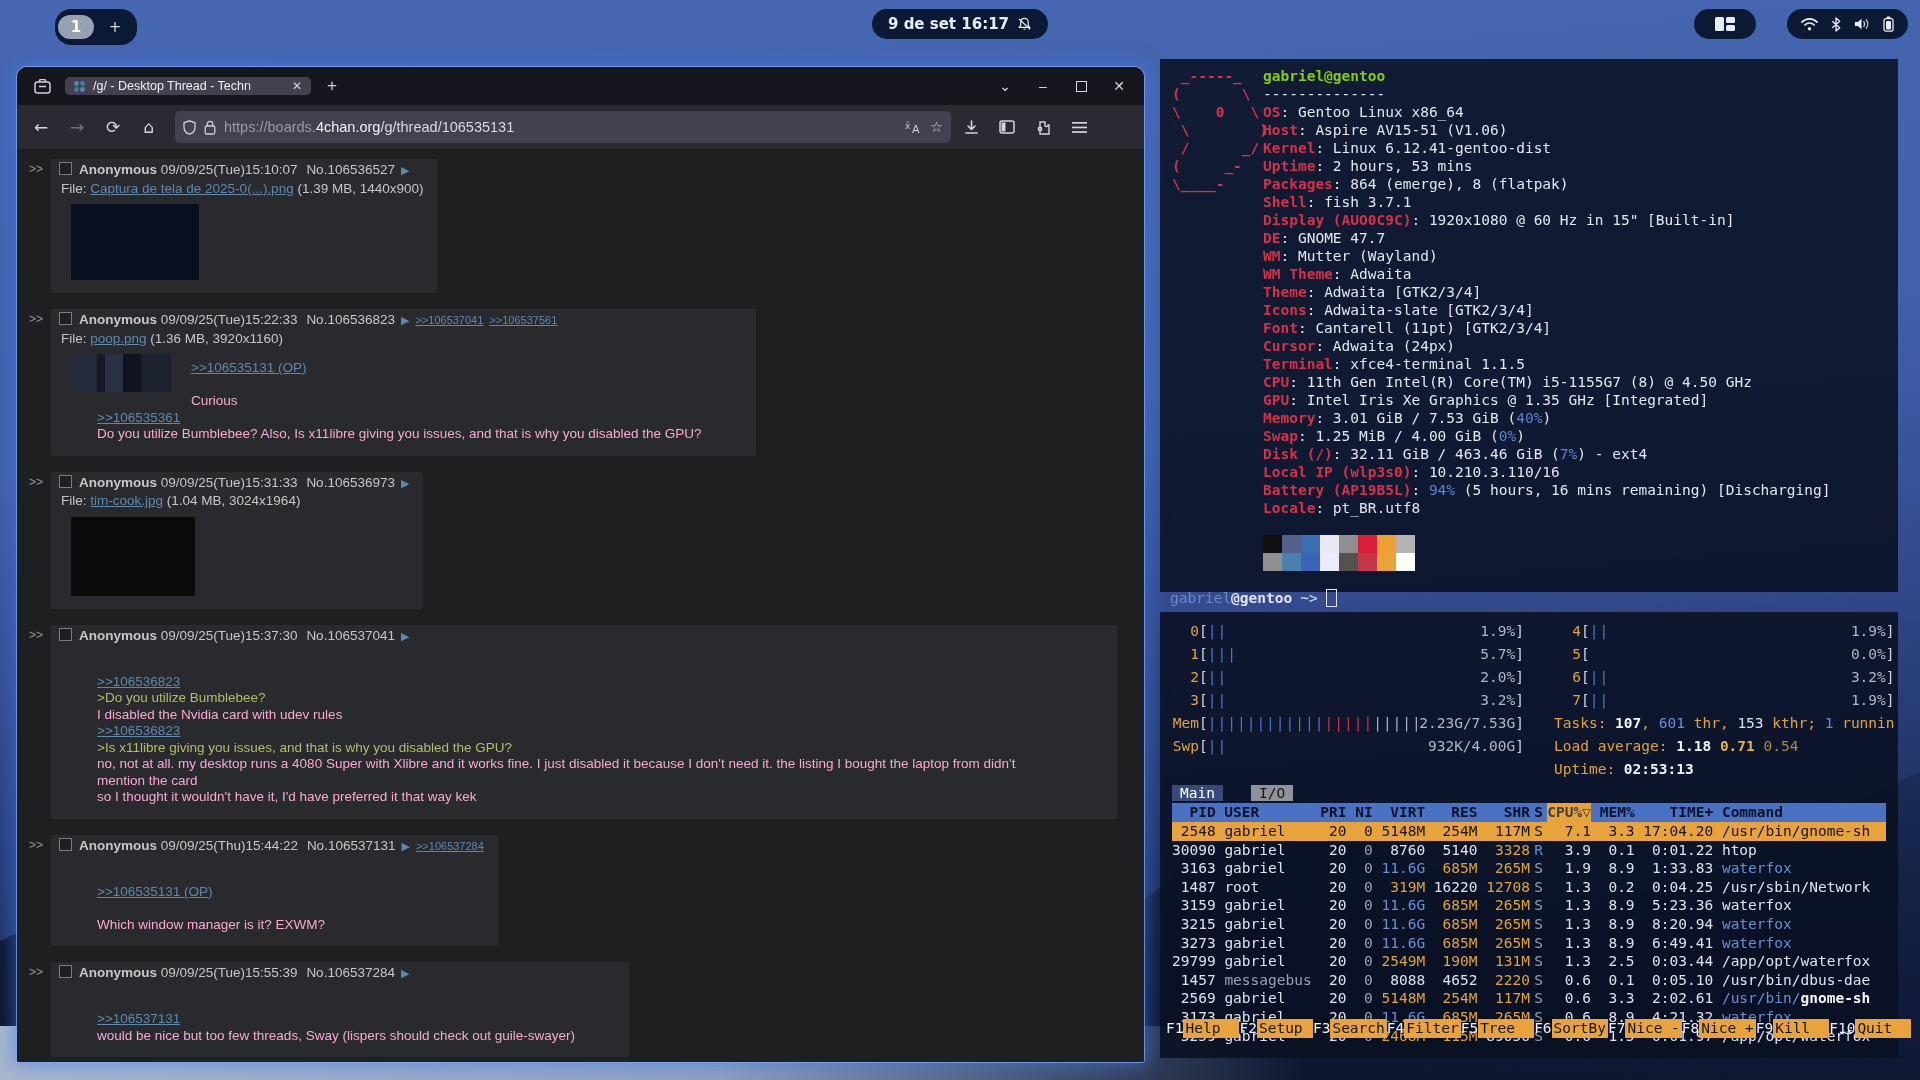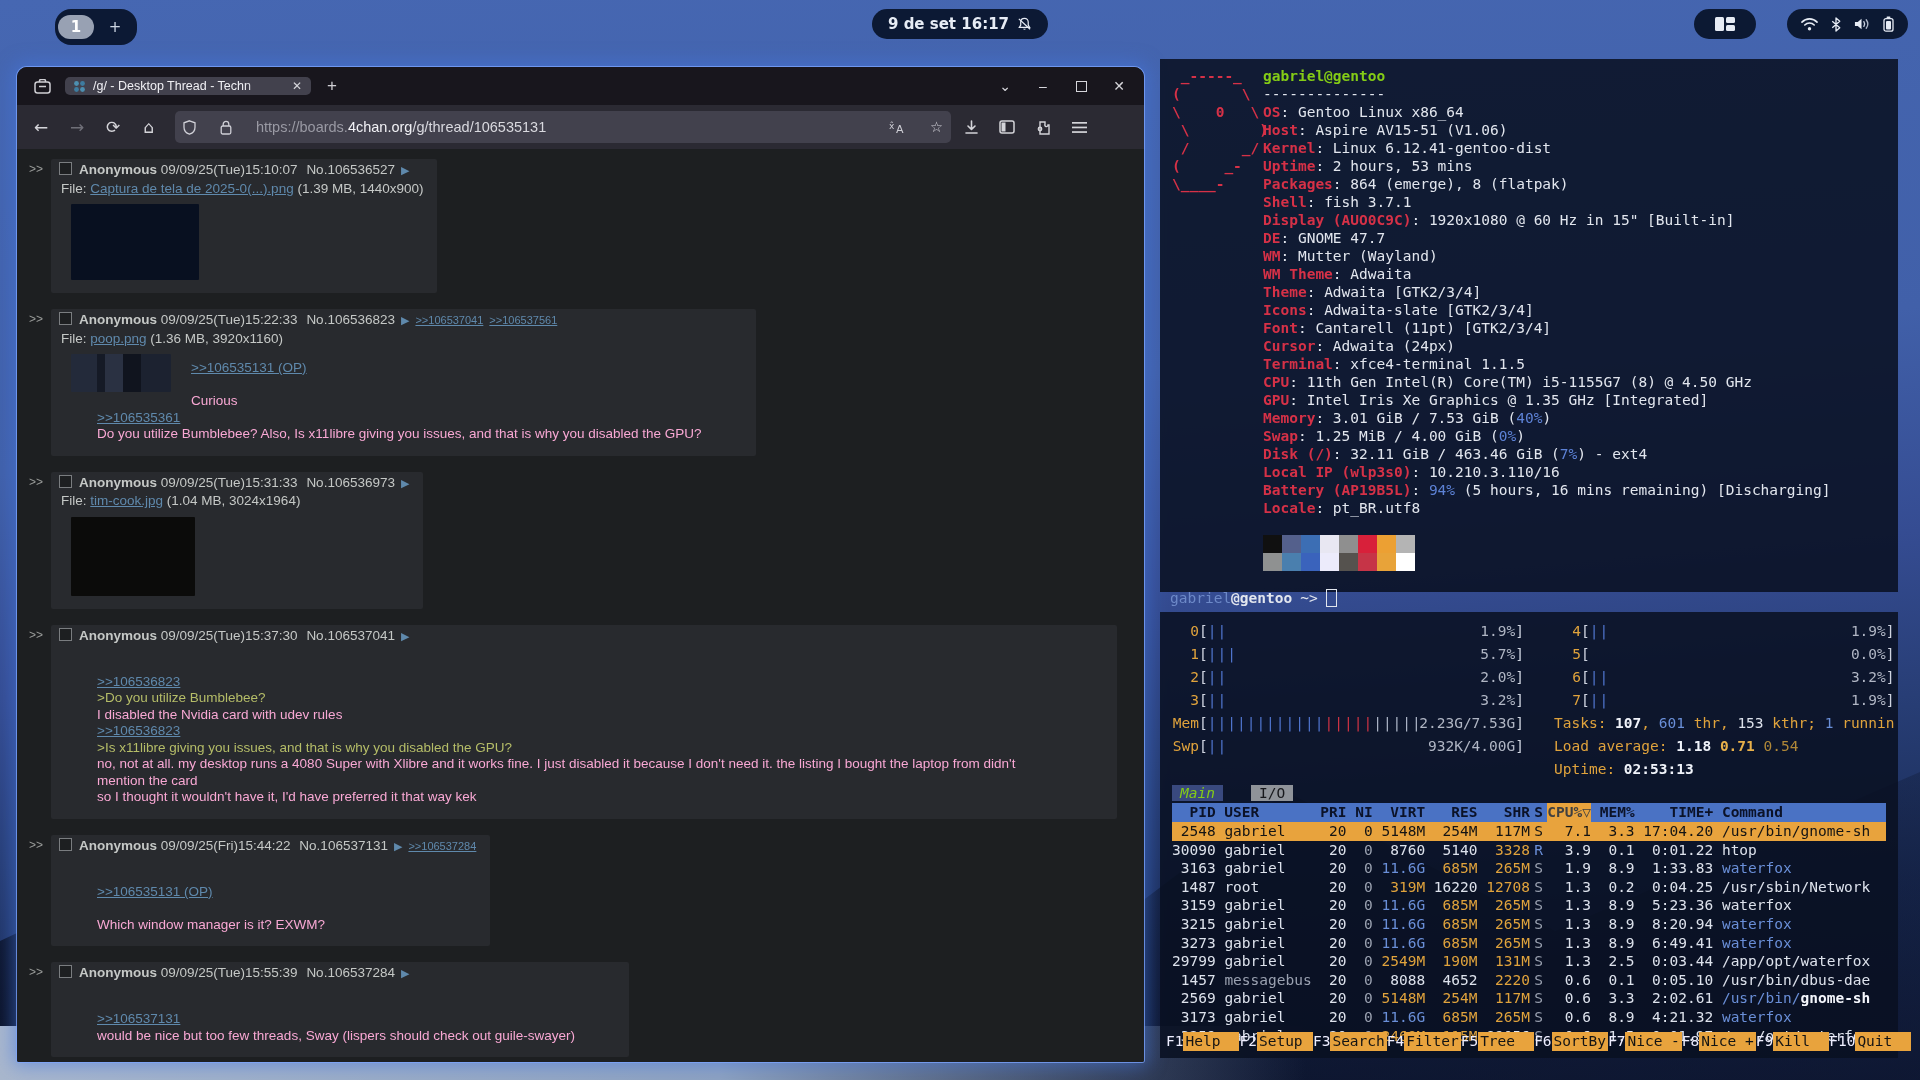--- a/index.html
+++ b/index.html
@@ -36,21 +36,21 @@
   .tab-close{color:#d6d6db;font-size:12px;padding:1px 3px;border-radius:3px;}
   .newtab{color:#cfcfd4;font-size:17px;font-weight:400;padding:0 8px;}
   .tb-spacer{flex:1;}
   .winbtn{color:#d6d6db;width:30px;height:26px;display:flex;align-items:center;justify-content:center;font-size:14px;}
   .restore{width:9px;height:9px;border:1.4px solid #d6d6db;display:inline-block;}
   .navbar{height:44px;background:#2b2a33;display:flex;align-items:center;padding:0 8px;gap:4px;}
   .navico{width:32px;height:30px;display:flex;align-items:center;justify-content:center;color:#d4d4d9;
     font-family:"DejaVu Sans",sans-serif;font-size:17px;border-radius:4px;}
   .navico.dim{color:#6f6f78;}
   .urlbar{flex:0 0 760px;height:32px;background:#42414d;border-radius:5px;display:flex;align-items:center;
-    padding:0 8px;gap:24px;color:#d2d2d8;font-size:14.5px;margin-left:6px;}
+    padding:0 8px;gap:8px;color:#d2d2d8;font-size:14.5px;margin-left:6px;}
   .urltext{flex:1;white-space:nowrap;overflow:hidden;font-family:"Liberation Sans",sans-serif;}
   .urltext .dimu{color:#9a9aa4;} .urltext .domain{color:#f2f2f6;} .urltext .path{color:#d9d9df;}
   .uico{color:#cfcfd6;display:flex;align-items:center;}
   
   .content{height:913px;overflow:hidden;background:#1d1f21;padding:10px 0 0 10px;
     font-size:13.5px;line-height:16.5px;color:#c5c8c6;}
   .post-row{display:flex;align-items:flex-start;margin-bottom:16px;}
   .qmark{color:#9a9c9a;font-size:12px;margin:2px 4px 0 2px;width:18px;flex:0 0 auto;}
   .post-box{background:#282a2e;display:inline-block;padding:3px 14px 7px 6px;max-width:1046px;min-width:0;
     border-radius:2px;display:flow-root;}
@@ -101,33 +101,33 @@
   .meter{display:flex;}
   .m-label{color:#e0a33c;width:27px;text-align:right;}
   .m-brk{color:#cfd4e0;}
   .m-bars{flex:1;overflow:hidden;letter-spacing:1px;}
   .bb{color:#4f74cc;} .br{color:#cc3344;} .bg{color:#aab2c4;}
   .m-val{color:#b0b6c4;}
   .olab{color:#e0a33c;} .wb{color:#f0f3fa;font-weight:bold;} .wt{color:#dde2ec;}
   .ob{color:#e8b04a;font-weight:bold;} .od{color:#b08838;}
   .ht-tabs{margin-top:2px;line-height:20px;}
   .ht-tab{padding:0 8px;}
-  .ht-tab.on{background:#39497e;color:#84cc16;font-style:italic;}
+  .ht-tab.on{background:#39497e;color:#ffffff;}
   .ht-tab.off{background:#8f9399;color:#17181c;margin-left:28px;}
   .ht-row{display:flex;line-height:18.6px;white-space:pre;overflow:hidden;}
   .ht-row.hdr{background:#4a72c4;color:#0b1228;font-weight:bold;line-height:19px;}
   .ht-row.sel{background:#e8a33d;}
   .ht-row.sel span{color:#141414 !important;font-weight:normal;}
   .hc{flex:0 0 auto;overflow:hidden;text-align:right;}
   .hc.l{text-align:left;} .hc.c{text-align:center;}
   .hc.sort{background:#e8a33d;color:#404040;}
   .hc.cmd{flex:1 1 auto;text-align:left;}
   .c-wt{color:#dde2ec;} .c-or{color:#e0a33c;} .c-blu{color:#6a8fd8;} .c-gry{color:#9aa1b0;}
   .c-wb{color:#f4f6fc;font-weight:bold;}
-  .fbar{position:absolute;left:6px;right:6px;bottom:7px;display:flex;line-height:19px;white-space:pre;}
+  .fbar{position:absolute;left:6px;right:6px;bottom:20px;display:flex;line-height:19px;white-space:pre;}
   .fk-key{color:#eef;} .fk-lab{background:#e8a33d;color:#141414;min-width:52px;display:inline-block;padding:0 2px;}
 </style>
 </head>
 <body>
 
 <div class="wallpaper">
   <div class="mtn"></div>
   <div class="snow"></div>
 </div>
 
@@ -297,21 +297,21 @@
             <div class="line"><span class="ql">&gt;&gt;106536823</span></div>
             <div class="line"><span class="gt">&gt;Is x11libre giving you issues, and that is why you disabled the GPU?</span></div>
             <div class="line"><span class="tx">no, not at all. my desktop runs a 4080 Super with Xlibre and it works fine. I just disabled it because I don't need it. the listing I bought the laptop from didn't mention the card</span></div>
             <div class="line"><span class="tx">so I thought it wouldn't have it, I'd have preferred it that way kek</span></div>
           </blockquote>
         </div>
       </div>
       <div class="post-row">
         <span class="qmark">&gt;&gt;</span>
         <div class="post-box">
-          <div class="post-header"><span class="chk"></span><span class="p-name">Anonymous</span><span class="p-date"> 09/09/25(Fri)15:44:22 </span><span class="p-no">No.106537131</span><span class="p-arrow">▶</span><span class="p-backlink">&gt;&gt;106537284</span></div>
+          <div class="post-header"><span class="chk"></span><span class="p-name">Anonymous</span><span class="p-date"> 09/09/25(Thu)15:44:22 </span><span class="p-no">No.106537131</span><span class="p-arrow">▶</span><span class="p-backlink">&gt;&gt;106537284</span></div>
           <blockquote>
             <div class="line">&nbsp;</div>
             <div class="line"><span class="ql">&gt;&gt;106535131 (OP)</span></div>
             <div class="line">&nbsp;</div>
             <div class="line"><span class="tx">Which window manager is it? EXWM?</span></div>
           </blockquote>
         </div>
       </div>
       <div class="post-row">
         <span class="qmark">&gt;&gt;</span>

